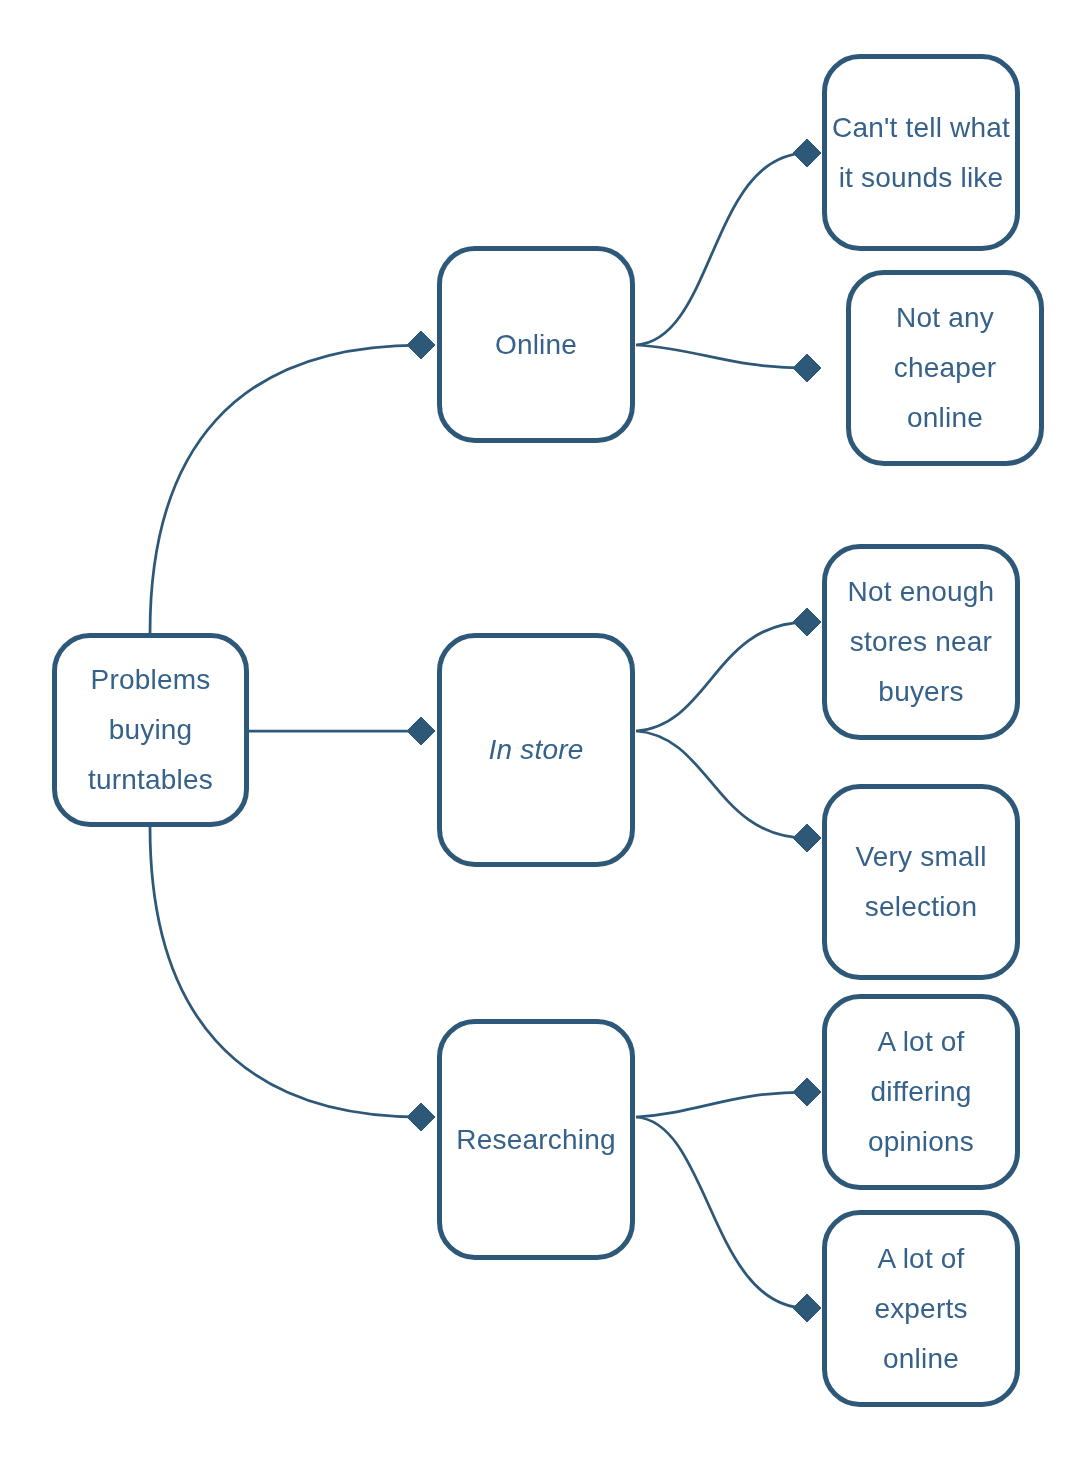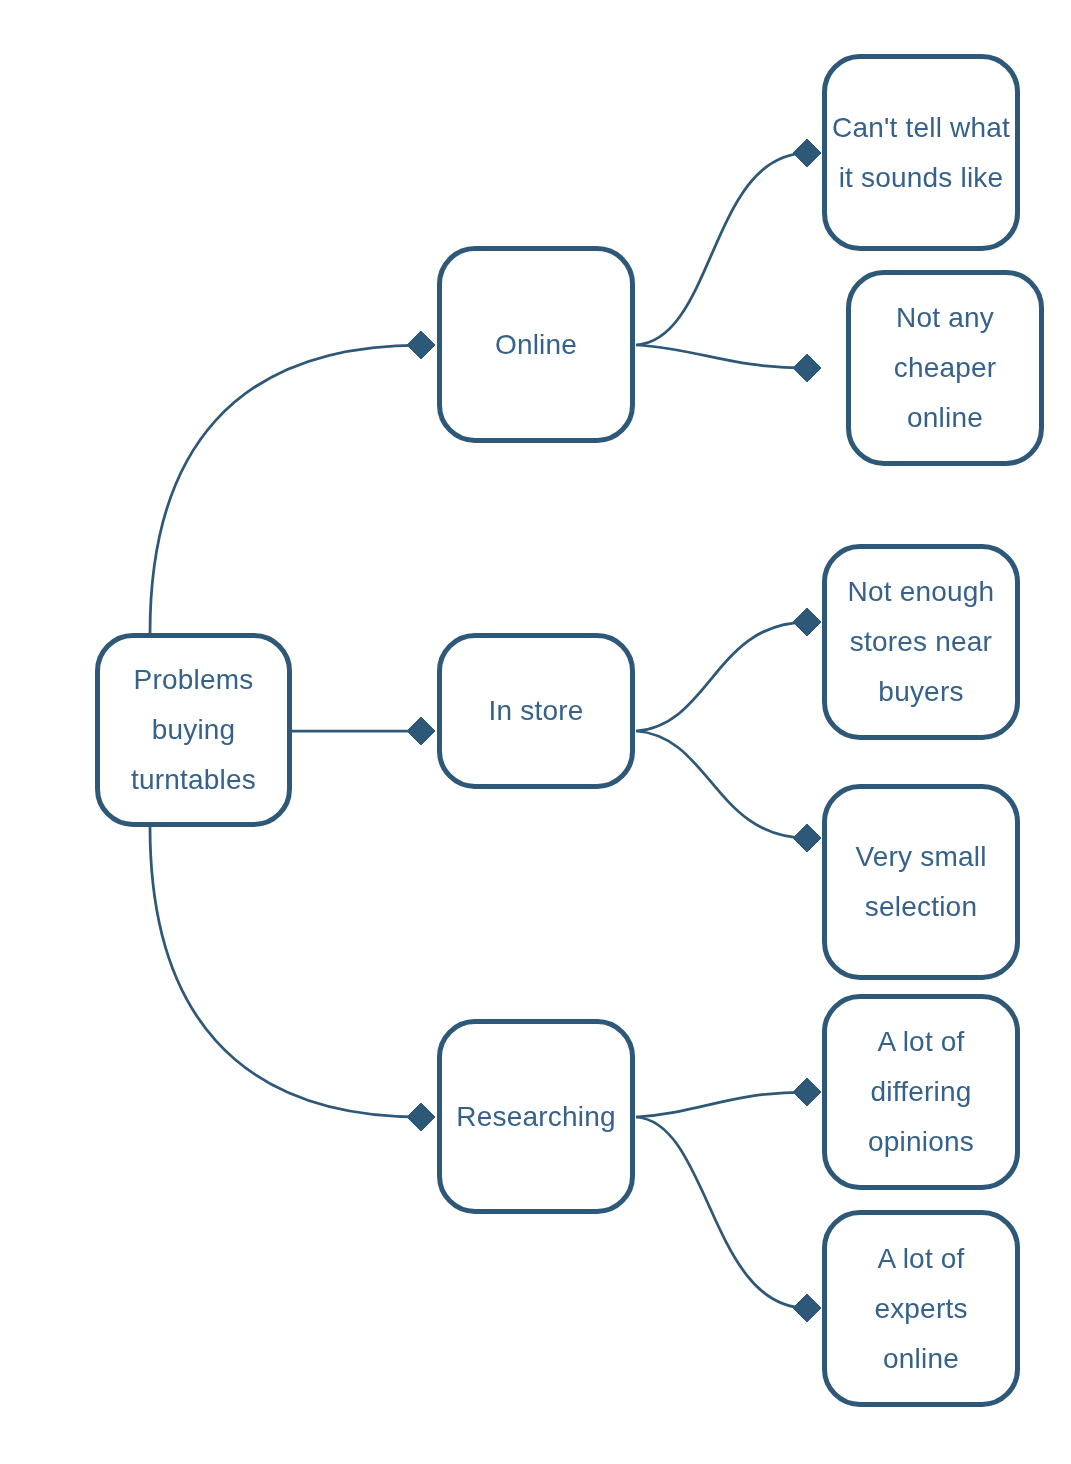--- a/index.html
+++ b/index.html
@@ -73,35 +73,35 @@
     <path class="diamond" d="M407,731 L421,717 L435,731 L421,745 Z"></path>
     <path class="diamond" d="M407,1117 L421,1103 L435,1117 L421,1131 Z"></path>
     <path class="diamond" d="M793,153 L807,139 L821,153 L807,167 Z"></path>
     <path class="diamond" d="M793,368 L807,354 L821,368 L807,382 Z"></path>
     <path class="diamond" d="M793,622 L807,608 L821,622 L807,636 Z"></path>
     <path class="diamond" d="M793,838 L807,824 L821,838 L807,852 Z"></path>
     <path class="diamond" d="M793,1092 L807,1078 L821,1092 L807,1106 Z"></path>
     <path class="diamond" d="M793,1308 L807,1294 L821,1308 L807,1322 Z"></path>
   </svg>
 
-  <div class="node" style="left:52px; top:633px; width:197px; height:194px;margin-left:43px;">
+  <div class="node" style="left:52px; top:633px; width:197px; height:194px;">
     <span class="label">Problems
 buying
 turntables</span>
   </div>
 
   <div class="node" style="left:437px; top:246px; width:198px; height:197px;">
     <span class="label">Online</span>
   </div>
 
-  <div class="node" style="left:437px; top:633px; width:198px; height:156px;">
+  <div class="node" style="left:437px; top:633px; width:198px; height:234px;font-style:italic;">
     <span class="label">In store</span>
   </div>
 
-  <div class="node" style="left:437px; top:1019px; width:198px; height:195px;">
+  <div class="node" style="left:437px; top:1019px; width:198px; height:241px;">
     <span class="label">Researching</span>
   </div>
 
   <div class="node" style="left:822px; top:54px; width:198px; height:197px;">
     <span class="label">Can't tell what
 it sounds like</span>
   </div>
 
   <div class="node" style="left:822px; top:270px; width:198px; height:196px;margin-left:24px;">
     <span class="label">Not any

